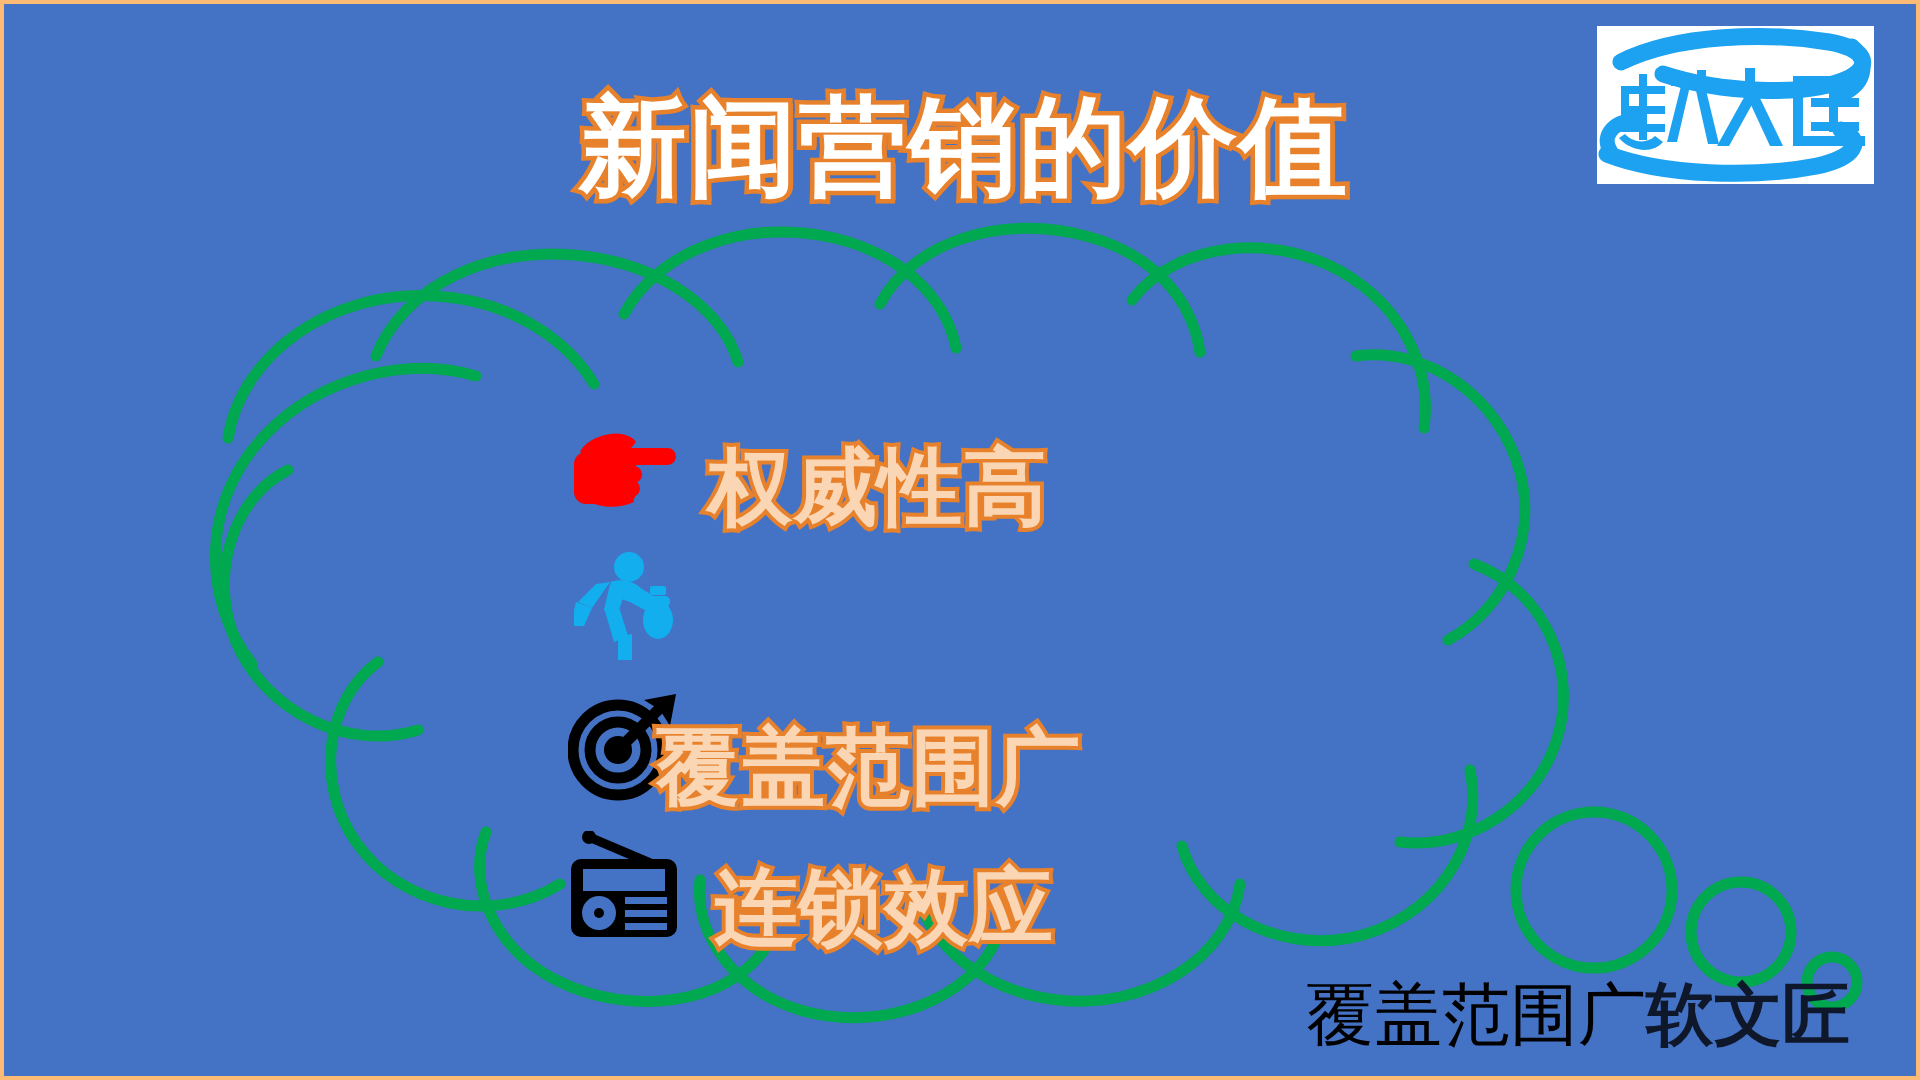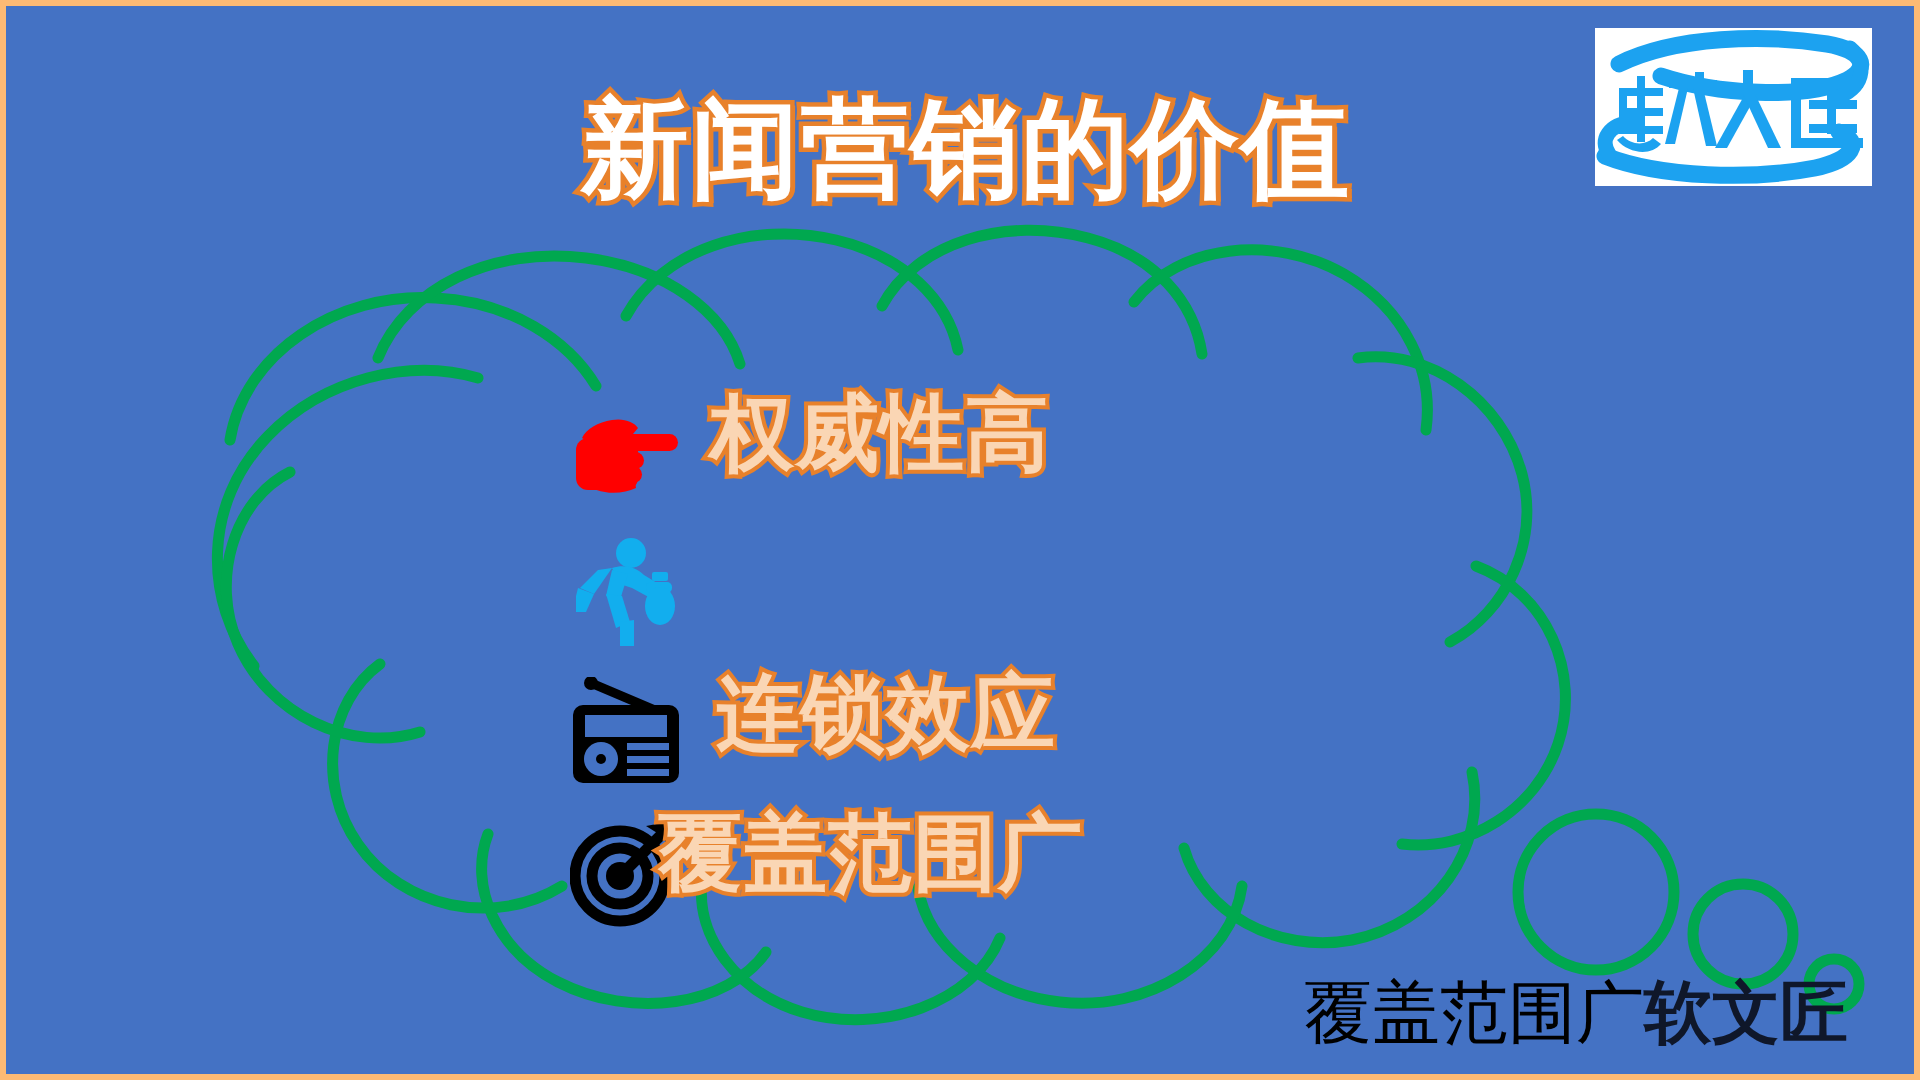--- a/index.html
+++ b/index.html
@@ -13,21 +13,21 @@
     overflow: hidden;
     font-family: "Liberation Sans", "DejaVu Sans", sans-serif;
   }
 
   
   #slide {
     position: relative;
     width: 1920px;
     height: 1080px;
     box-sizing: border-box;
-    border: 6px solid #fdba74;
+    border: 4px solid #fdba74;
     background: #4472c4;
     overflow: hidden;
   }
 
   
   #cloud-layer {
     position: absolute;
     left: 0;
     top: 0;
     width: 1920px;
@@ -70,21 +70,21 @@
 
   
   #bullets {
     position: absolute;
     left: 556px;
     top: 385px;
     width: 900px;
   }
   .bullet-row {
     display: flex;
-    align-items: flex-start;
+    align-items: flex-end;
     height: 140px;
     position: relative;
   }
   .bullet-icon {
     width: 132px;
     height: 124px;
     flex: 0 0 132px;
     display: flex;
     align-items: center;
     justify-content: center;
@@ -225,55 +225,55 @@
             <path d="M 30 56 L 46 58 L 54 84 L 40 90 Z"></path>
             <path d="M 44 84 L 58 82 L 58 108 L 44 108 Z"></path>
             <rect x="76" y="34" width="16" height="9" rx="2"></rect>
             <rect x="70" y="44" width="26" height="11" rx="5"></rect>
             <ellipse cx="84" cy="68" rx="15" ry="19"></ellipse>
           </g>
         </svg>
       </span>
     </div>
 
+    <div class="bullet-row wide">
+      <span class="bullet-icon">
+        <svg width="116" height="110" viewBox="0 0 116 110" xmlns="http://www.w3.org/2000/svg">
+          <g fill="none" stroke="#000000" stroke-width="11">
+            <circle cx="50" cy="58" r="45"></circle>
+            <circle cx="50" cy="58" r="28"></circle>
+          </g>
+          <circle cx="50" cy="58" r="14" fill="#000000"></circle>
+          <g stroke="#000000" stroke-width="11" stroke-linecap="butt">
+            <line x1="50" y1="58" x2="96" y2="12"></line>
+          </g>
+          <path d="M 76 8 L 108 2 L 102 34 L 92 18 Z" fill="#000000"></path>
+        </svg>
+      </span>
+      <span class="bullet-text">覆盖范围广</span>
+    </div>
+
     <div class="bullet-row shift">
       <span class="bullet-icon">
         <svg width="118" height="112" viewBox="0 0 118 112" xmlns="http://www.w3.org/2000/svg">
           <g stroke="#000000" stroke-width="9" stroke-linecap="round" fill="none">
             <line x1="22" y1="6" x2="88" y2="34"></line>
           </g>
           <circle cx="22" cy="6" r="7" fill="#000000"></circle>
           <rect x="4" y="28" width="106" height="78" rx="10" fill="#000000"></rect>
           <rect x="16" y="38" width="82" height="22" fill="#4472C4"></rect>
           <circle cx="32" cy="82" r="17" fill="#4472C4"></circle>
           <circle cx="32" cy="82" r="5" fill="#000000"></circle>
           <rect x="58" y="66" width="42" height="7" fill="#4472C4"></rect>
           <rect x="58" y="79" width="42" height="7" fill="#4472C4"></rect>
           <rect x="58" y="92" width="42" height="7" fill="#4472C4"></rect>
         </svg>
       </span>
       <span class="bullet-text">连锁效应</span>
     </div>
 
-    <div class="bullet-row wide">
-      <span class="bullet-icon">
-        <svg width="116" height="110" viewBox="0 0 116 110" xmlns="http://www.w3.org/2000/svg">
-          <g fill="none" stroke="#000000" stroke-width="11">
-            <circle cx="50" cy="58" r="45"></circle>
-            <circle cx="50" cy="58" r="28"></circle>
-          </g>
-          <circle cx="50" cy="58" r="14" fill="#000000"></circle>
-          <g stroke="#000000" stroke-width="11" stroke-linecap="butt">
-            <line x1="50" y1="58" x2="96" y2="12"></line>
-          </g>
-          <path d="M 76 8 L 108 2 L 102 34 L 92 18 Z" fill="#000000"></path>
-        </svg>
-      </span>
-      <span class="bullet-text">覆盖范围广</span>
-    </div>
-
   </div>
 
   <div id="footer">
     <span>覆盖范围广</span><span class="brand">软文匠</span>
   </div>
 
 </div>
 
 </body></html>

